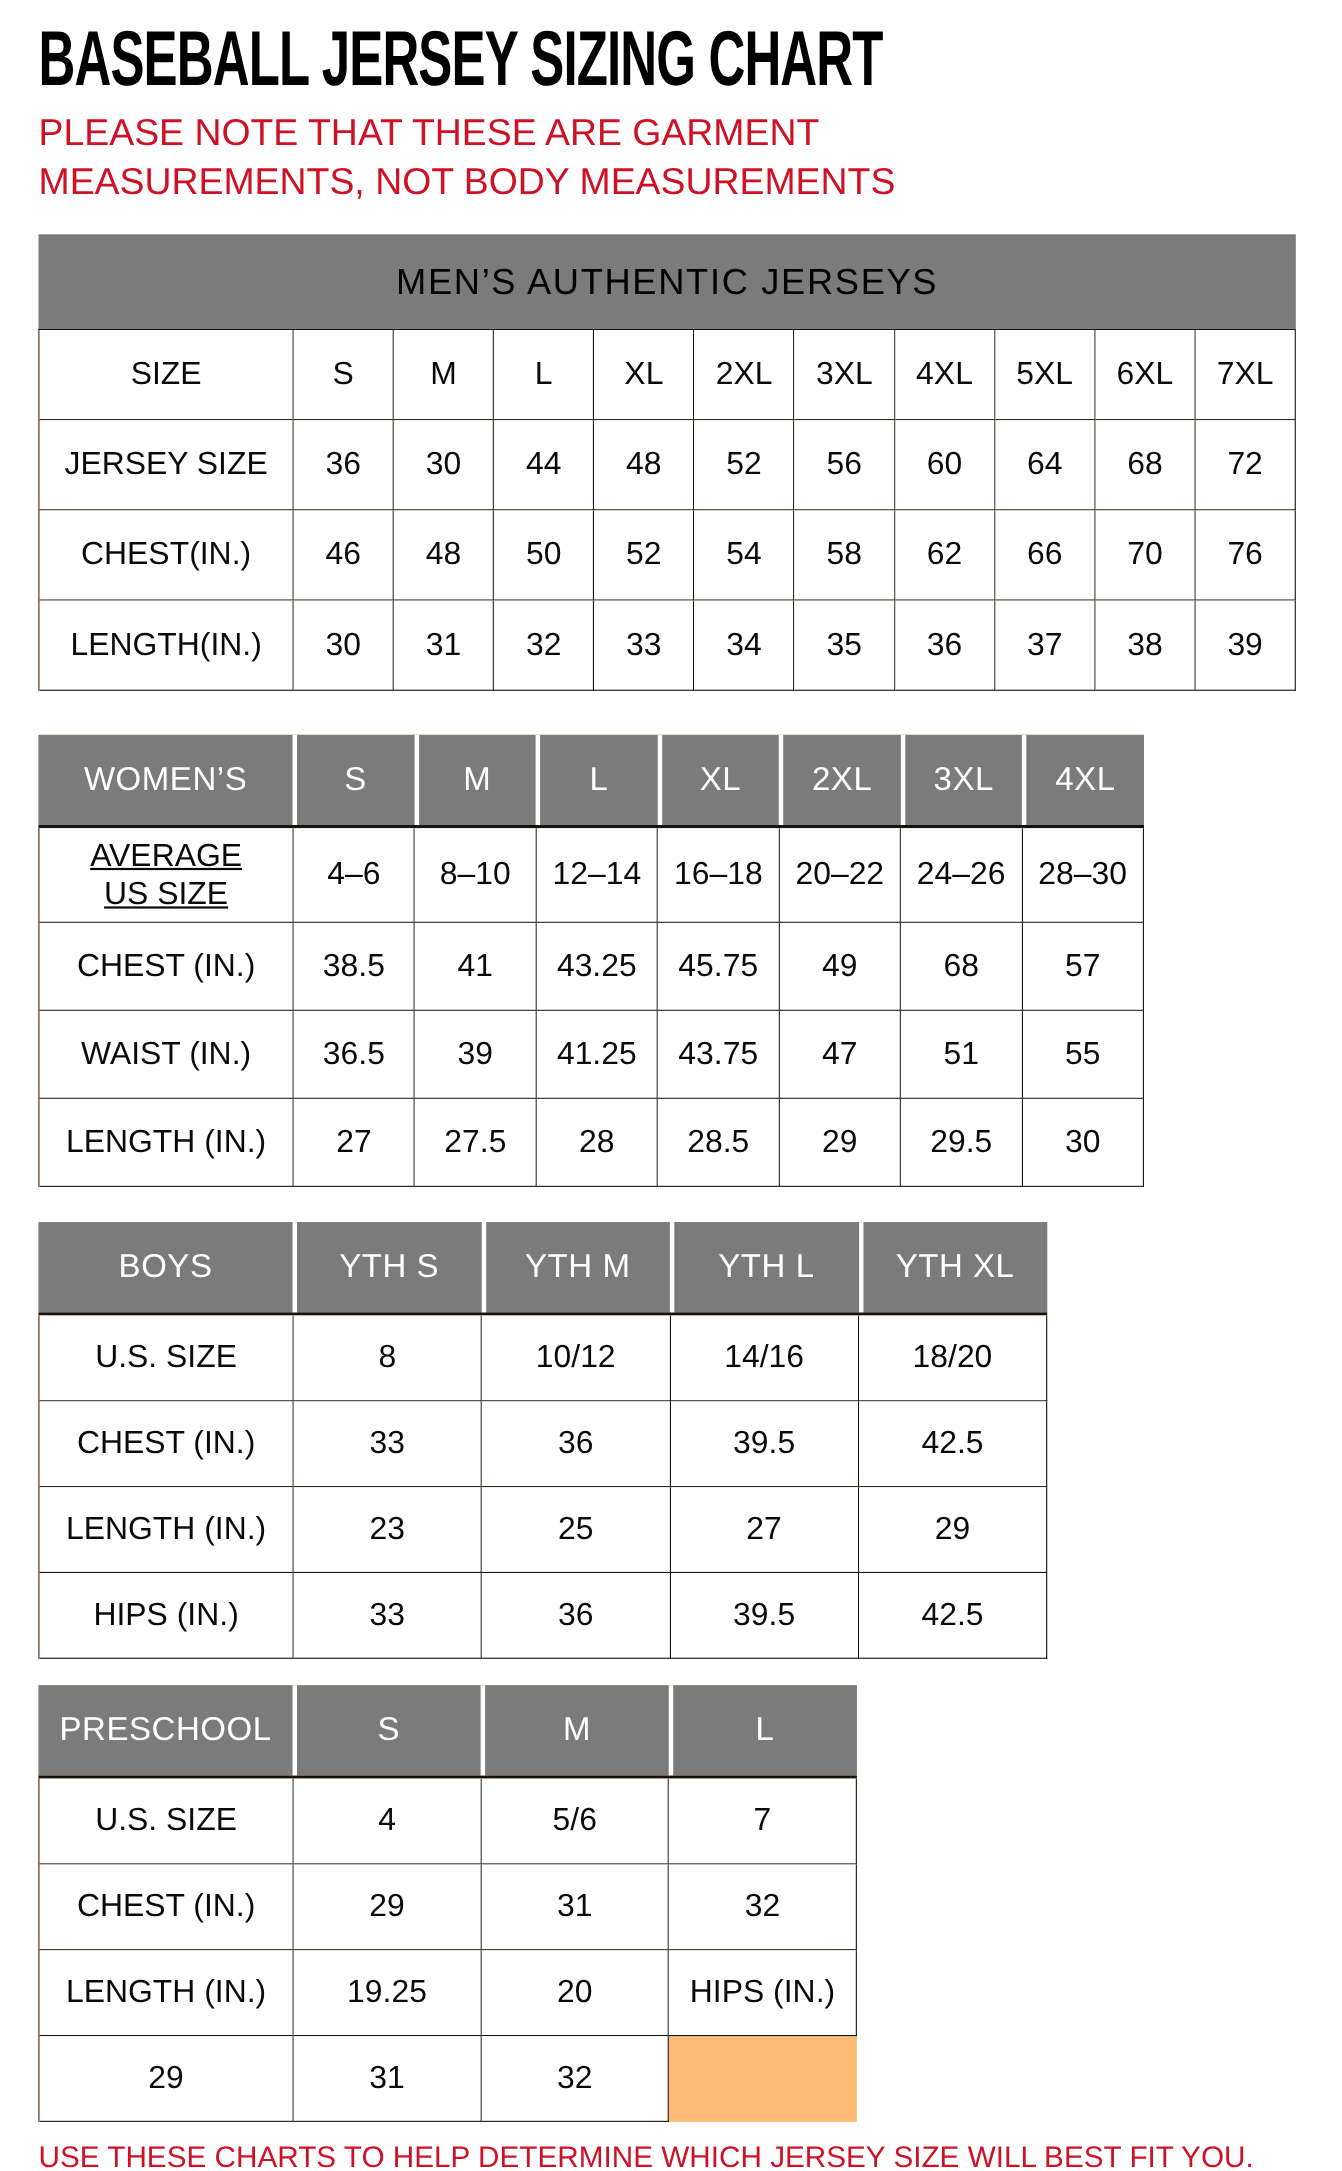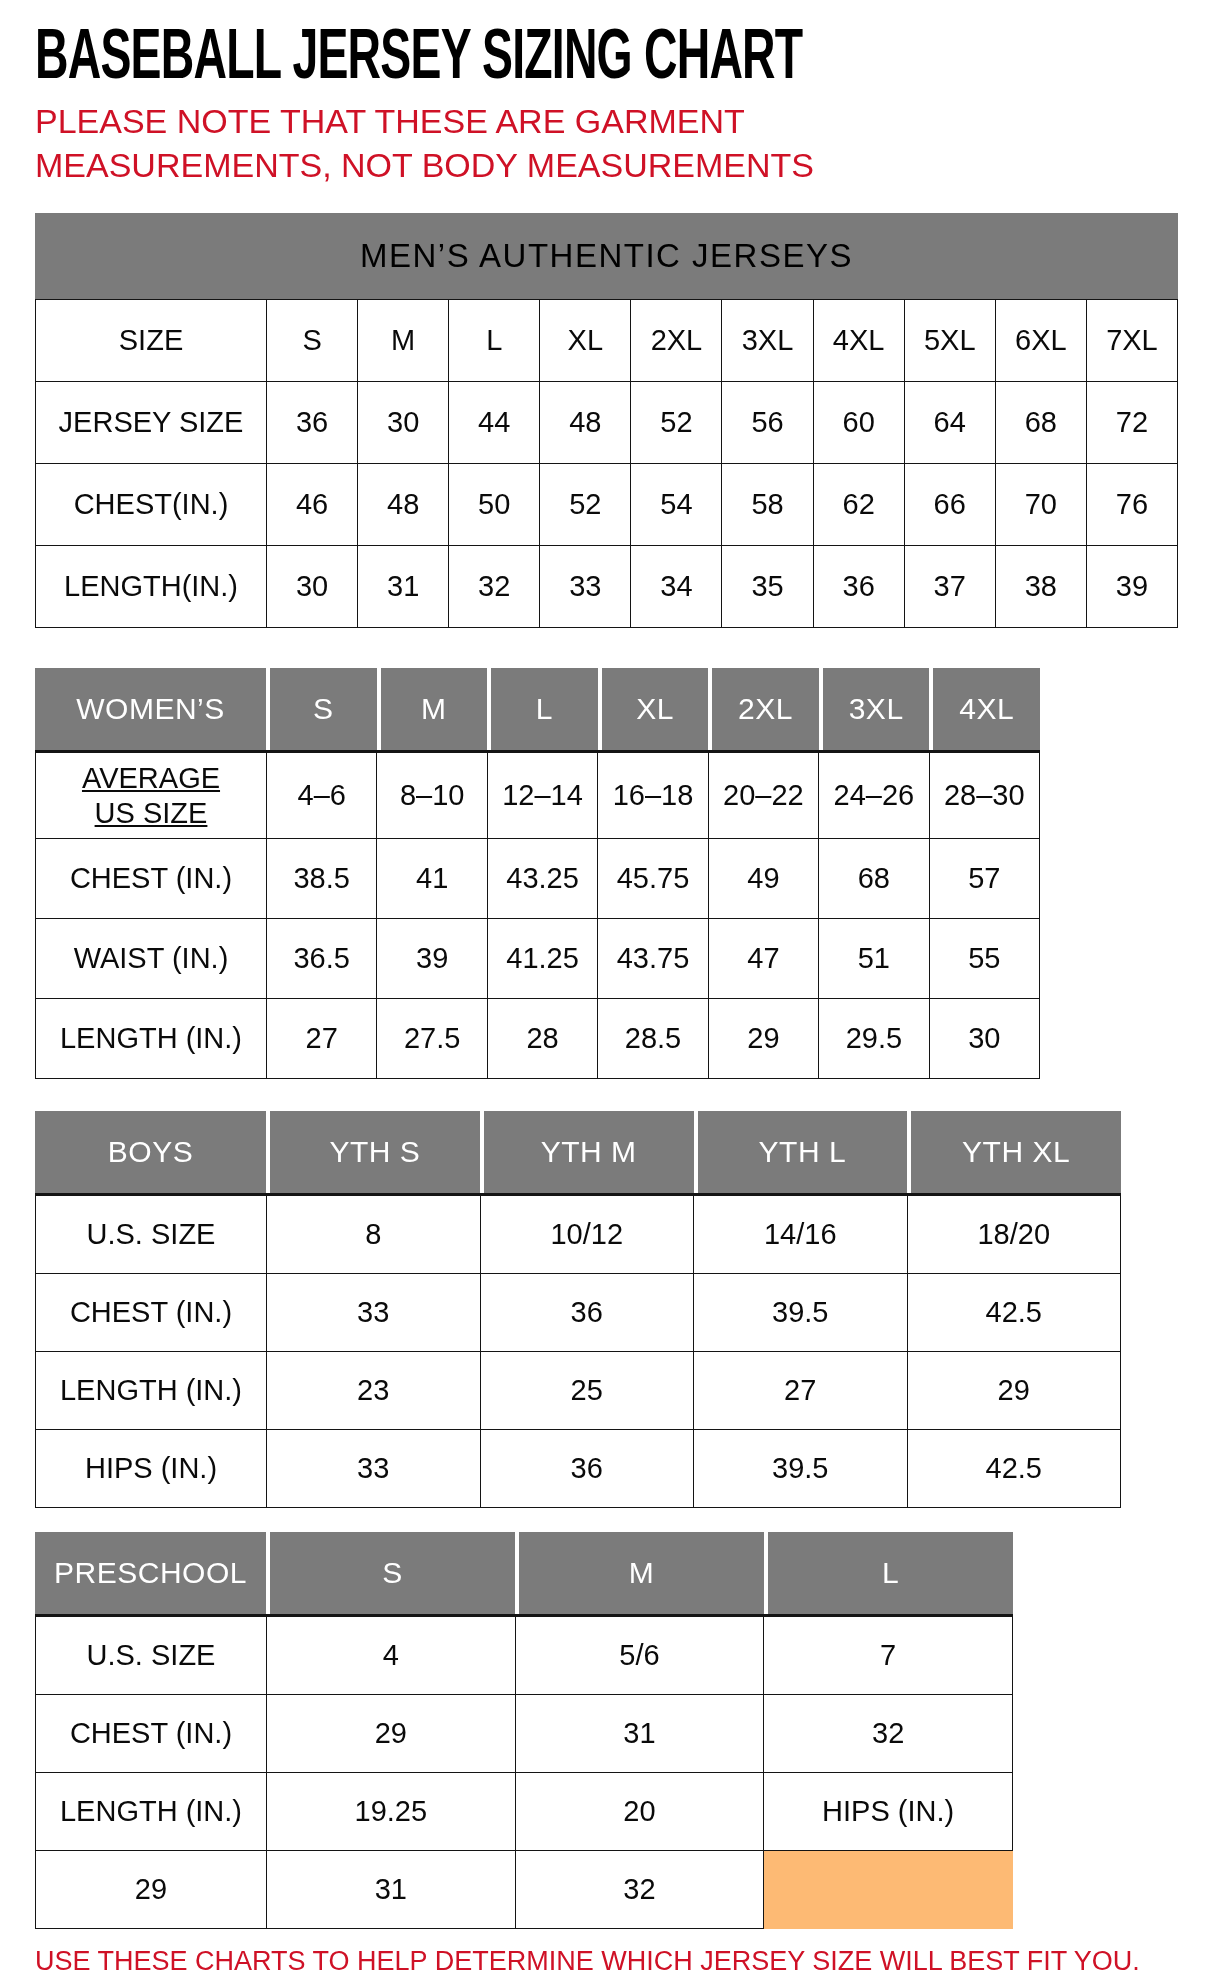--- a/index.html
+++ b/index.html
@@ -50,25 +50,25 @@
   .c .narrow{display:inline-block;max-width:160px;line-height:1.18;text-decoration:underline;}
 
   
   .mens-cols{width:1143px;grid-template-columns:231px repeat(10,1fr);}
   .mens-body{grid-template-rows:repeat(4,82px);}
   
   .wom-cols{width:1005px;grid-template-columns:231px repeat(7,1fr);}
   .wom-hdr{grid-template-rows:82px;}
   .wom-body{grid-template-rows:86px 80px 80px 80px;}
   
-  .boys-cols{width:1086px;grid-template-columns:231px repeat(4,1fr);}
+  .boys-cols{width:917px;grid-template-columns:231px repeat(4,1fr);}
   .boys-hdr{grid-template-rows:82px;}
   .boys-body{grid-template-rows:repeat(4,78px);}
   
-  .pre-cols{width:978px;grid-template-columns:231px repeat(3,1fr);}
+  .pre-cols{width:744px;grid-template-columns:231px repeat(3,1fr);}
   .pre-hdr{grid-template-rows:82px;}
   .pre-body{grid-template-rows:repeat(4,78px);}
 
   .footer{
     margin:16px 0 0 0;color:var(--accent-red);
     font-size:27px;line-height:1.2;white-space:nowrap;
   }
 </style>
 </head>
 <body>

